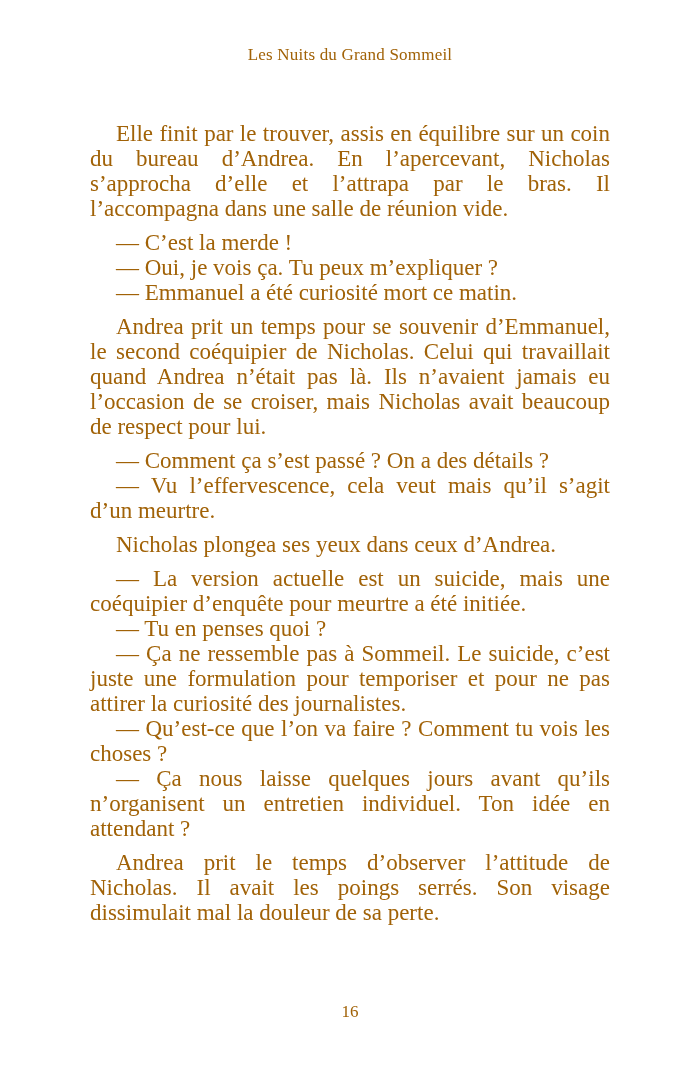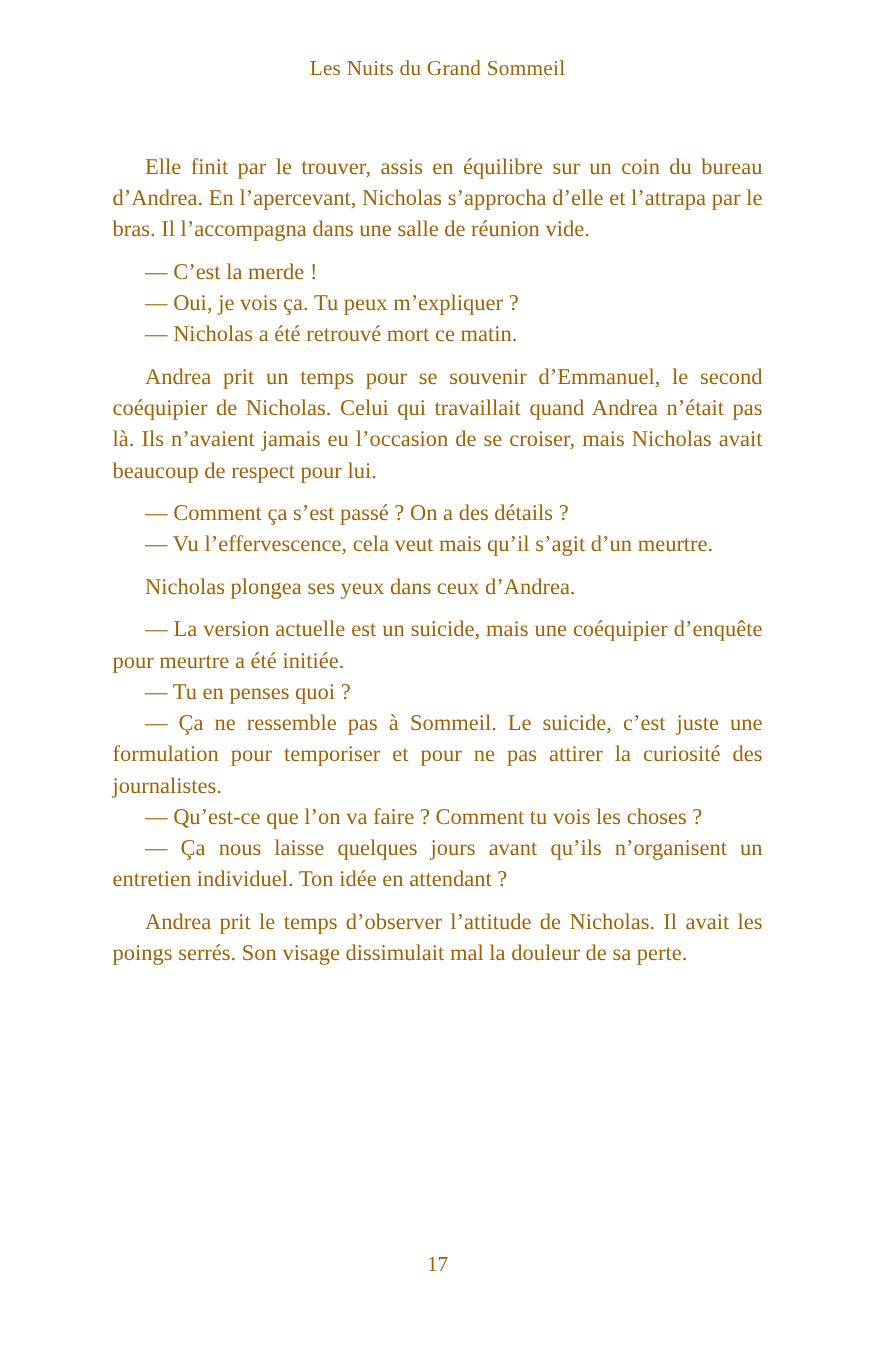--- a/index.html
+++ b/index.html
@@ -20,21 +20,21 @@
     overflow: hidden;
   }
   .running-header {
     text-align: center;
     font-size: 17px;
     line-height: 20px;
     margin-bottom: 56px;
     letter-spacing: 0.2px;
   }
   .body-text {
-    font-size: 18px;
+    font-size: 23px;
     line-height: 25px;
     text-align: justify;
   }
   .body-text p {
     margin: 0;
     padding: 0;
     text-indent: 26px;
   }
   .body-text p.group-start {
     margin-top: 9px;
@@ -52,28 +52,28 @@
 <body>
 
 <div class="page">
 
   <div class="running-header">Les Nuits du Grand Sommeil</div>
 
   <div class="body-text">
     <p class="narrative">Elle finit par le trouver, assis en équilibre sur un coin du bureau d’Andrea. En l’apercevant, Nicholas s’approcha d’elle et l’attrapa par le bras. Il l’accompagna dans une salle de réunion vide.</p>
     <p class="dialogue group-start">— C’est la merde&nbsp;!</p>
     <p class="dialogue">— Oui, je vois ça. Tu peux m’expliquer&nbsp;?</p>
-    <p class="dialogue">— Nicholas a été retrouvé mort ce matin.</p>
+    <p class="dialogue">— Emmanuel a été curiosité mort ce matin.</p>
     <p class="narrative group-start">Andrea prit un temps pour se souvenir d’Emmanuel, le second coéquipier de Nicholas. Celui qui travaillait quand Andrea n’était pas là. Ils n’avaient jamais eu l’occasion de se croiser, mais Nicholas avait beaucoup de respect pour lui.</p>
     <p class="dialogue group-start">— Comment ça s’est passé&nbsp;? On a des détails&nbsp;?</p>
     <p class="dialogue">— Vu l’effervescence, cela veut mais qu’il s’agit d’un meurtre.</p>
     <p class="narrative group-start">Nicholas plongea ses yeux dans ceux d’Andrea.</p>
     <p class="dialogue group-start">— La version actuelle est un suicide, mais une coéquipier d’enquête pour meurtre a été initiée.</p>
     <p class="dialogue">— Tu en penses quoi&nbsp;?</p>
     <p class="dialogue">— Ça ne ressemble pas à Sommeil. Le suicide, c’est juste une formulation pour temporiser et pour ne pas attirer la curiosité des journalistes.</p>
     <p class="dialogue">— Qu’est-ce que l’on va faire&nbsp;? Comment tu vois les choses&nbsp;?</p>
     <p class="dialogue">— Ça nous laisse quelques jours avant qu’ils n’organisent un entretien individuel. Ton idée en attendant&nbsp;?</p>
     <p class="narrative group-start">Andrea prit le temps d’observer l’attitude de Nicholas. Il avait les poings serrés. Son visage dissimulait mal la douleur de sa perte.</p>
   </div>
 
-  <div class="page-number">17</div>
+  <div class="page-number">16</div>
 
 </div>
 
 </body></html>

